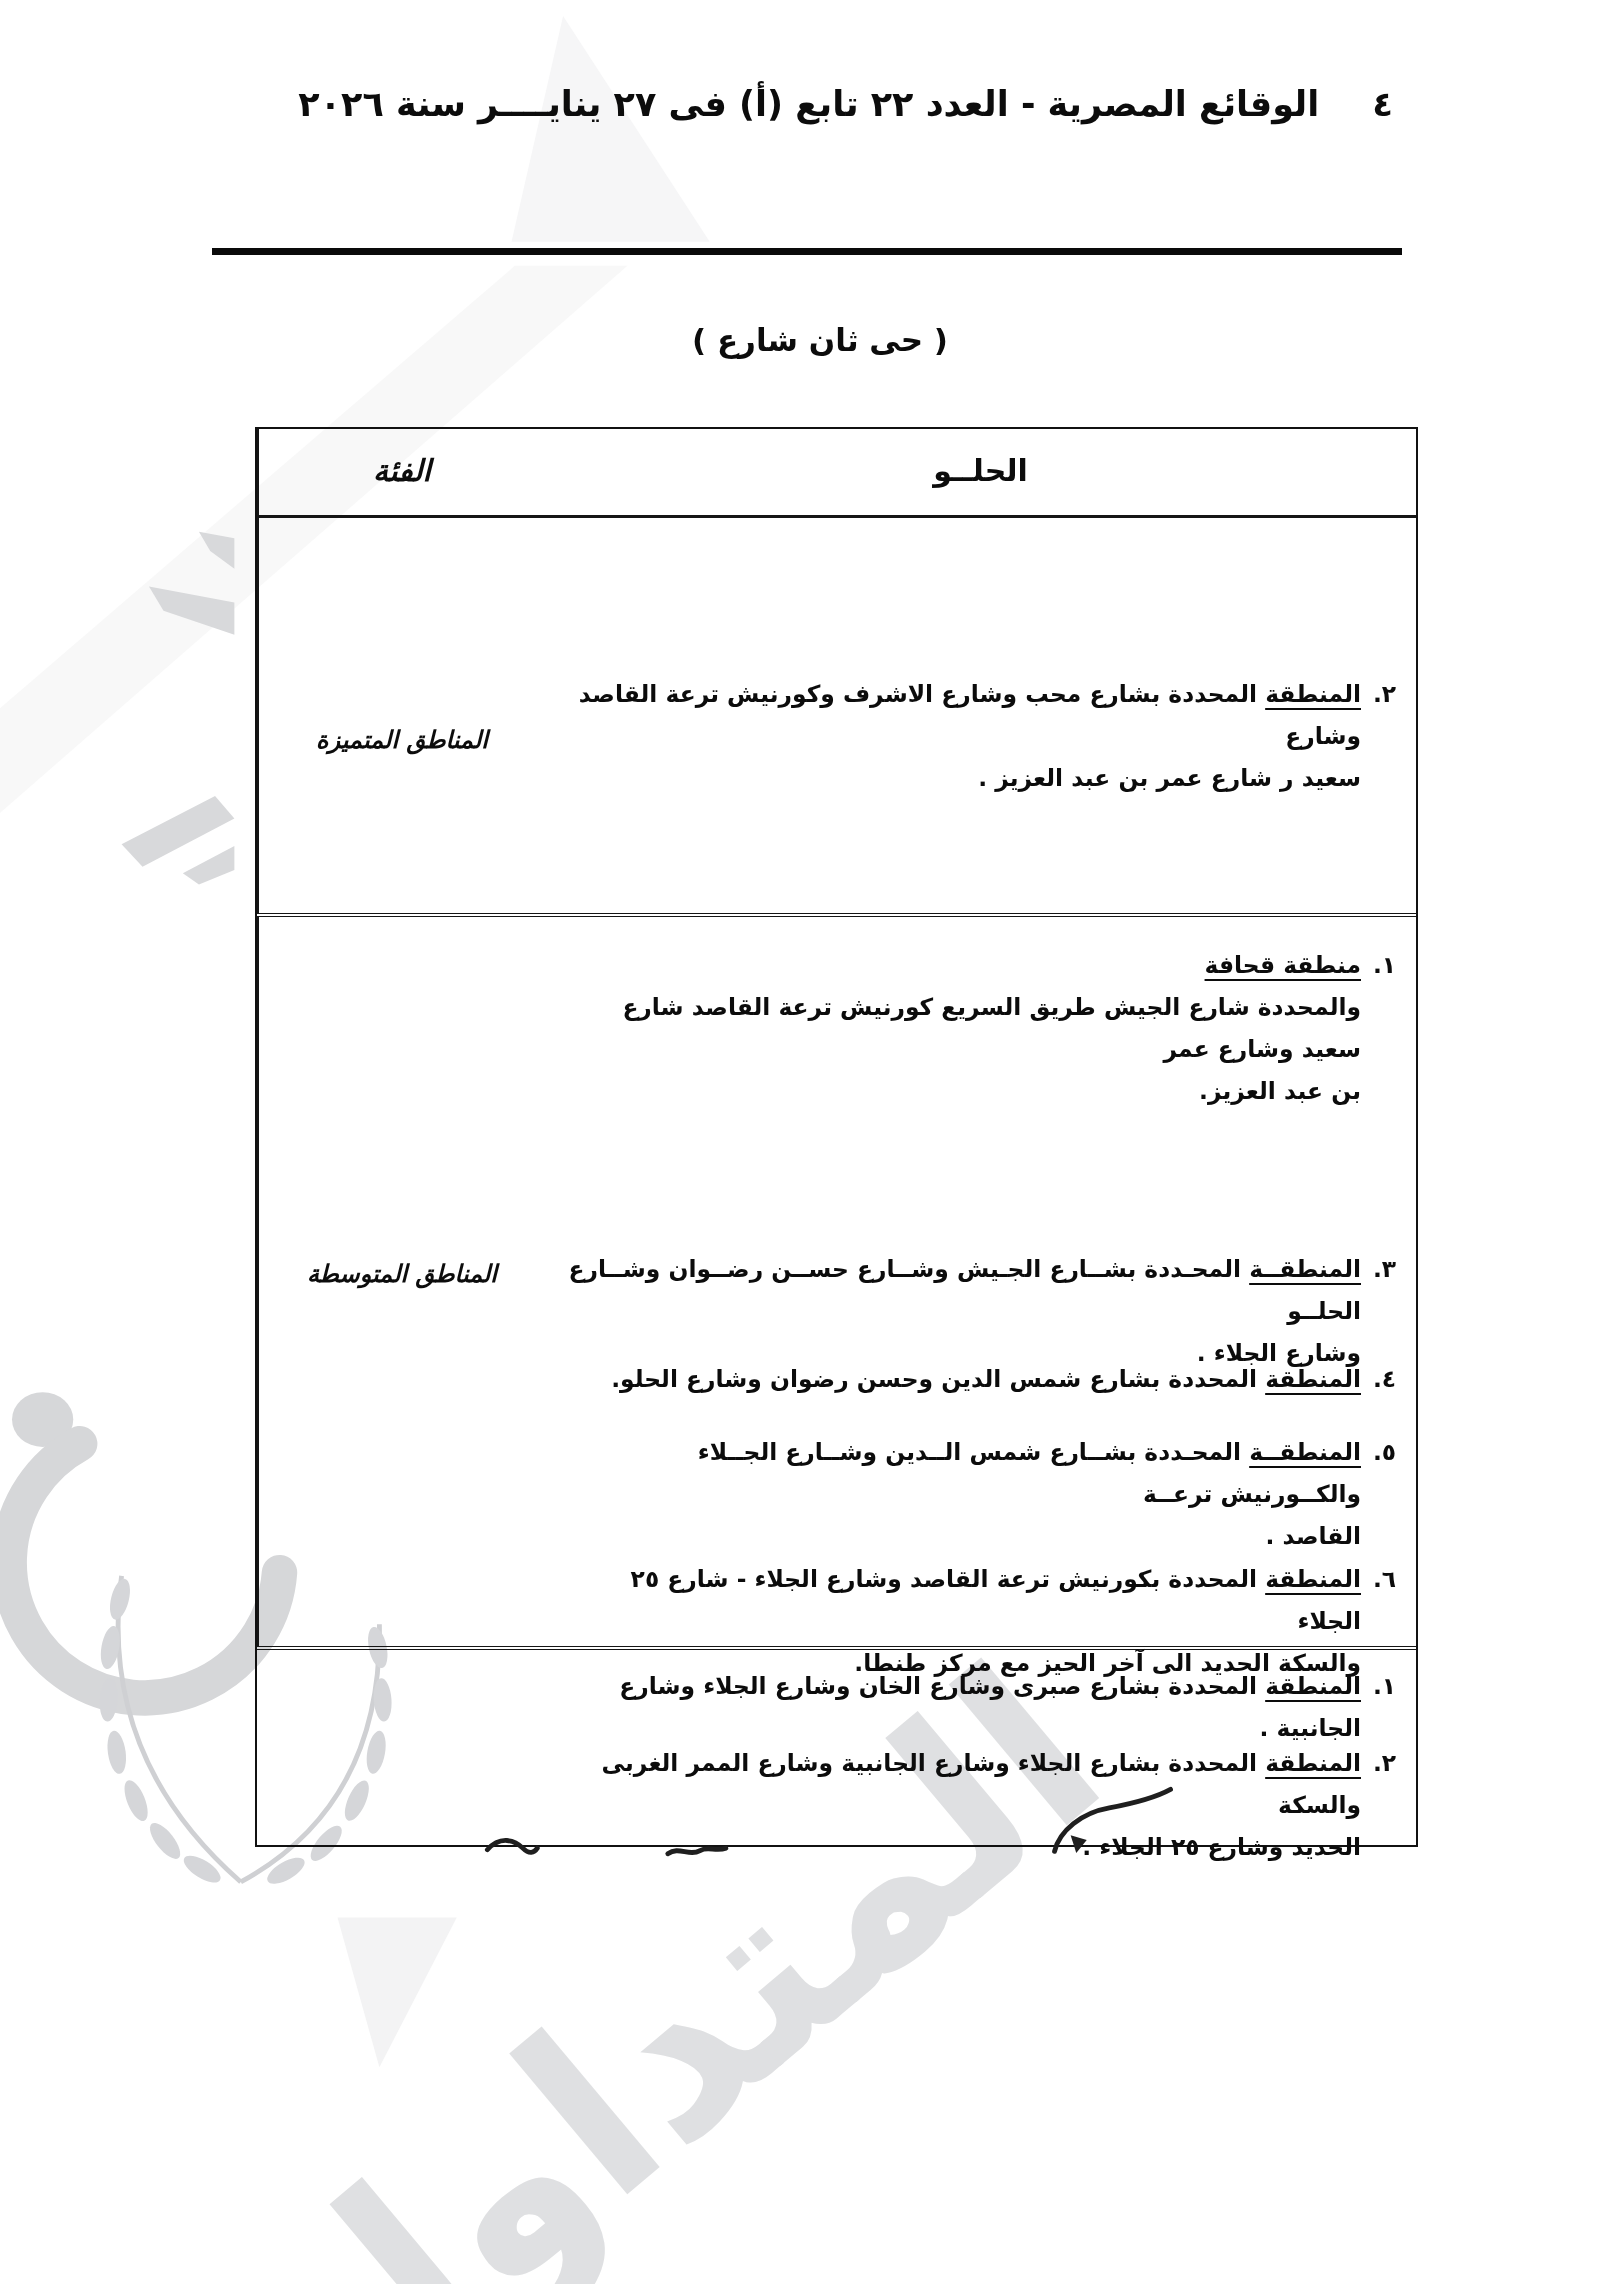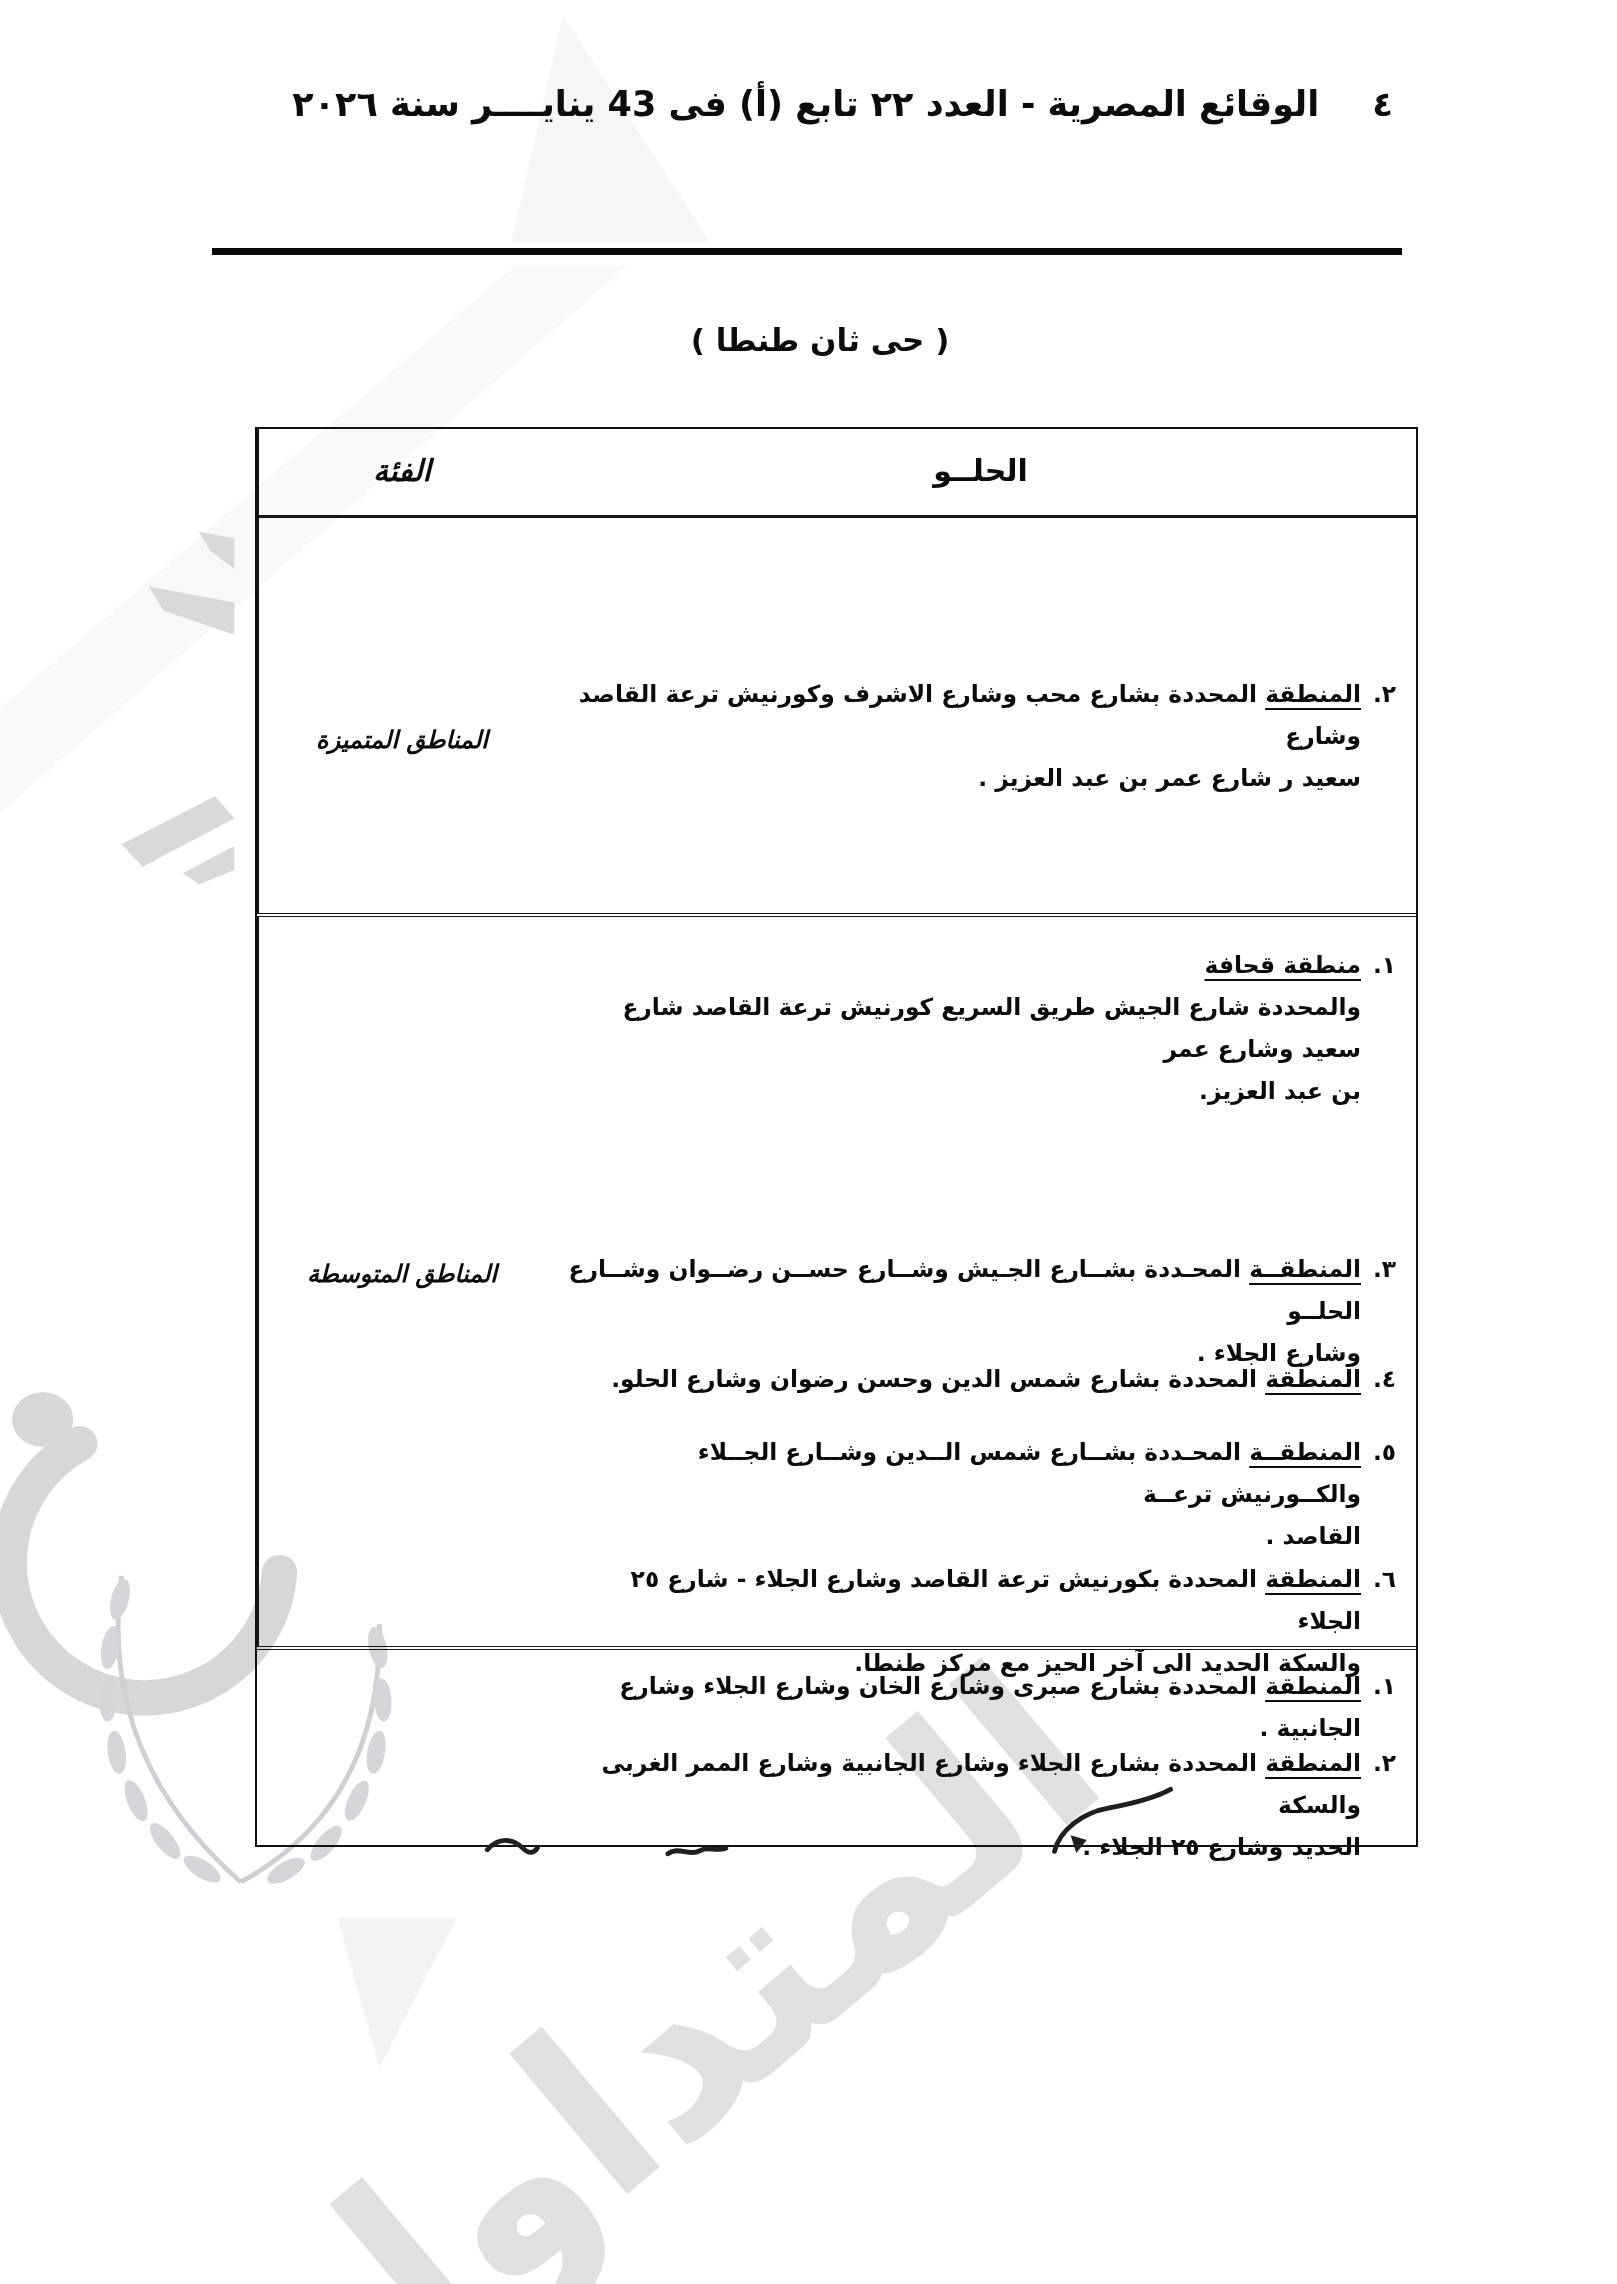--- a/index.html
+++ b/index.html
@@ -121,25 +121,25 @@
 
     <polygon points="420,2380 568,2380 472,2566" fill="#f3f3f4"></polygon>
 
     <g transform="rotate(-40 850 2560)">
       <text x="850" y="2640" text-anchor="middle" font-size="300" font-weight="bold" fill="#dfe0e2">المتداول</text>
     </g>
   </svg>
 
   <div class="hdr">
     <span class="pgnum">٤</span>
-    <span>الوقائع المصرية - العدد ٢٢ تابع (أ) فى 43 ينايــــر سنة ٢٠٢٦</span>
+    <span>الوقائع المصرية - العدد ٢٢ تابع (أ) فى ٢٧ ينايــــر سنة ٢٠٢٦</span>
   </div>
   <div class="rule"></div>
 
-  <div class="doc-title">( حى ثان طنطا )</div>
+  <div class="doc-title">( حى ثان شارع )</div>
 
   <div class="tbl">
 
     <div class="trow thead">
       <div class="cell-cat">
         <div class="th-label">الفئة</div>
       </div>
       <div class="cell-reg">
         <div class="th-label">الحلــو</div>
       </div>

